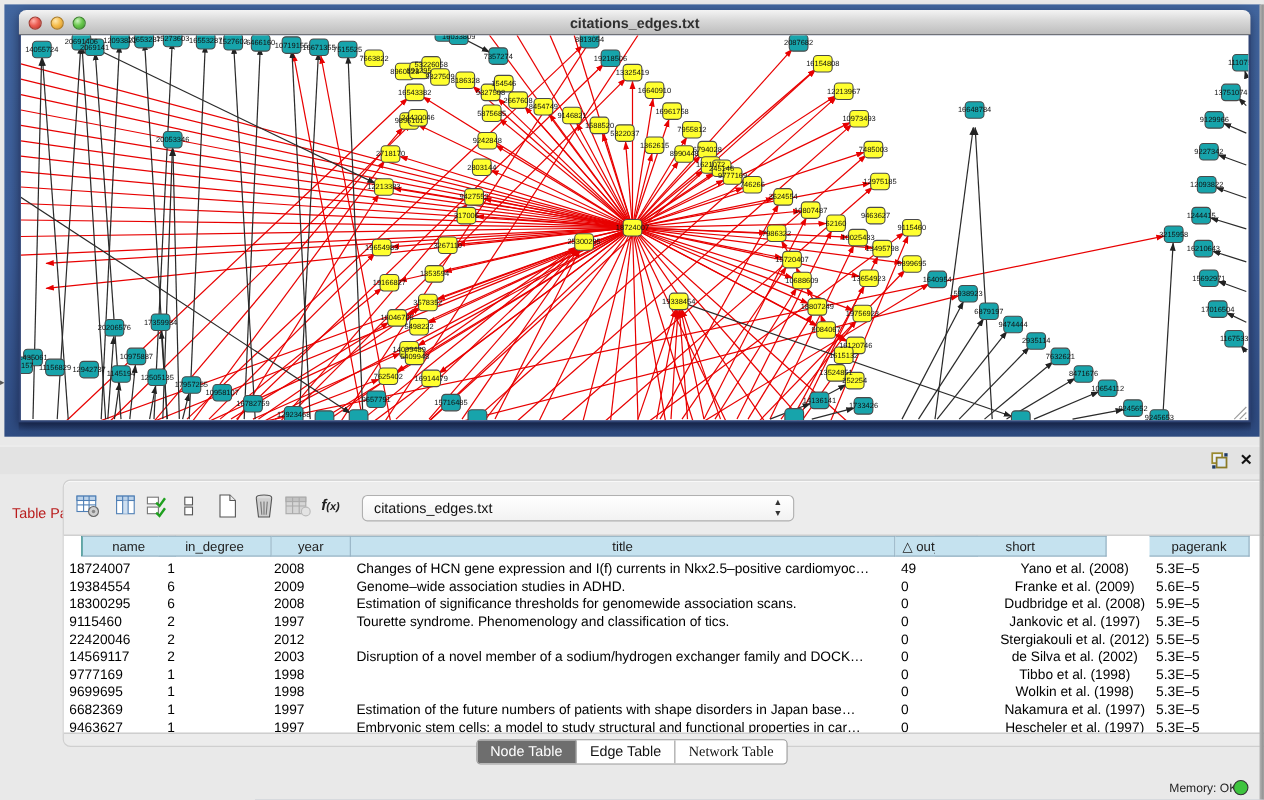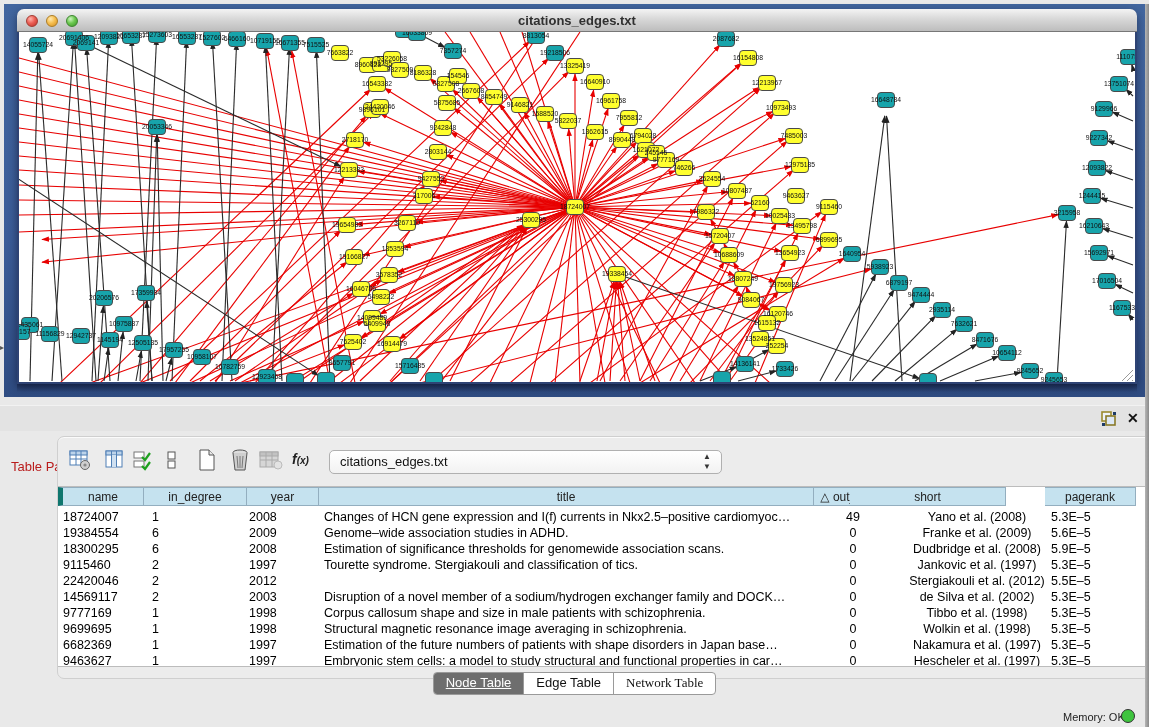--- a/index.html
+++ b/index.html
@@ -39,31 +39,31 @@
   line-height:10px; text-align:center; }
 #tablewrap { position:absolute; left:0px; top:49px; width:1110px; height:181px;
   background:#fff; overflow:hidden; border:1px solid #bcbcbc; border-left:none; border-right:none;}
 .th { position:absolute; top:0; height:19px;
   background:#c5e2ef; border:1px solid #93aebf;
   border-left:none; font-size:12px; color:#222; text-align:center; line-height:18px; }
 .tr { position:relative; height:16px; font-size:12.5px; color:#000; white-space:nowrap; }
 .tr div { position:absolute; top:0; line-height:16px; overflow:hidden; }
 .c0 { left:5px; width:78px; } .c1 { left:94px; width:90px; }
 .c2 { left:191px; width:66px; } .c3 { left:266px; width:487px; }
-.c4 { left:761px; width:68px;text-align:center; } .c5 { left:843px; width:152px; text-align:center; }
+.c4 { left:761px; width:68px; } .c5 { left:843px; width:152px; text-align:center; }
 .c6 { left:993px; width:88px; }
 #scrollrail { position:absolute; left:1110px; top:49px; width:13px; height:181px;
   background:linear-gradient(90deg,#fdfdfd,#ececec); border-left:1px solid #ccc; }
 #thumb { position:absolute; left:2px; top:3px; width:9px; height:20px; background:#b8b8b8;
   border-radius:6px; }
 #tabs { position:absolute; left:0; top:672px; width:1149px; height:24px; text-align:center; }
 #tabs .seg { display:inline-flex; border:1px solid #9a9a9a; border-radius:4px; overflow:hidden;
   background:#fff; }
 #tabs .seg div { font-size:13px; padding:2px 12px 3px; color:#111; border-right:1px solid #9a9a9a; }
-#tabs .seg div.sel { background:#6e6e6e; color:#fff;text-decoration:underline; }
+#tabs .seg div.sel { background:#6e6e6e; color:#fff; }
 #tabs .seg div:last-child { border-right:none;font-family:Liberation Serif, serif; }
 #status { position:absolute; left:0; top:697px; width:1149px; height:30px; }
 #status .mem { position:absolute; left:1063px; top:14px; font-size:11px; color:#222; }
 #status .dot { position:absolute; left:1121px; top:12px; width:14px; height:14px;
   border-radius:50%; background:#3ec43e; border:1.5px solid #333; }
 .ticon { position:absolute; top:12px; }
 </style></head>
 <body>
 <div id="desk"></div>
 <div id="rightstrip"></div>
@@ -623,21 +623,21 @@
     <rect x="1" y="3" width="18" height="15" fill="#d6d6d6" stroke="#aaa"></rect>
     <rect x="1" y="3" width="18" height="4" fill="#c2c2c2" stroke="#aaa"></rect>
     <line x1="7" y1="3" x2="7" y2="18" stroke="#aaa"></line>
       <line x1="13" y1="3" x2="13" y2="18" stroke="#aaa"></line>
     <line x1="1" y1="11" x2="19" y2="11" stroke="#aaa"></line>
     <circle cx="19" cy="16" r="4" fill="#e3e3e3" stroke="#bbb"></circle>
   </svg>
   <div class="ticon" style="left:234px;top:14px;font-size:14px;font-style:italic;font-weight:bold;color:#222">f<span style="font-size:10px">(x)</span></div>
   <div id="dropdown">citations_edges.txt<div class="arrows">▲<br>▼</div></div>
   <div id="tablewrap">
-    <div class="th" style="left:0;width:86px;border-left:5px solid #0f766e">name</div>
+    <div class="th" style="left:16px;width:86px;border-left:1px solid #0f766e">name</div>
     <div class="th" style="left:86px;width:103px">in_degree</div>
     <div class="th" style="left:189px;width:72px">year</div>
     <div class="th" style="left:261px;width:495px">title</div>
     <div class="th" style="left:756px;width:75px">△ out_de…</div>
     <div class="th" style="left:792px;width:156px">short</div>
     <div class="th" style="left:987px;width:91px">pagerank</div>
     <div style="position:absolute;left:0;top:22px;width:1110px">
 <div class="tr">
           <div class="c0">18724007</div>
           <div class="c1">1</div>
@@ -662,21 +662,21 @@
           <div class="c2">2008</div>
           <div class="c3">Estimation of significance thresholds for genomewide association scans.</div>
           <div class="c4">0</div>
           <div class="c5">Dudbridge et al. (2008)</div>
           <div class="c6">5.9E–5</div>
         </div>
 <div class="tr">
           <div class="c0">9115460</div>
           <div class="c1">2</div>
           <div class="c2">1997</div>
-          <div class="c3">Tourette syndrome. Stergiakouli and classification of tics.</div>
+          <div class="c3">Tourette syndrome. Phenomenology and classification of tics.</div>
           <div class="c4">0</div>
           <div class="c5">Jankovic et al. (1997)</div>
           <div class="c6">5.3E–5</div>
         </div>
 <div class="tr">
           <div class="c0">22420046</div>
           <div class="c1">2</div>
           <div class="c2">2012</div>
           <div class="c4">0</div>
           <div class="c5">Stergiakouli et al. (2012)</div>
@@ -688,30 +688,28 @@
           <div class="c2">2003</div>
           <div class="c3">Disruption of a novel member of a sodium/hydrogen exchanger family and DOCK…</div>
           <div class="c4">0</div>
           <div class="c5">de Silva et al. (2002)</div>
           <div class="c6">5.3E–5</div>
         </div>
 <div class="tr">
           <div class="c0">9777169</div>
           <div class="c1">1</div>
           <div class="c2">1998</div>
-          <div class="c3">Corpus callosum shape and size in male patients with schizophrenia.</div>
           <div class="c4">0</div>
           <div class="c5">Tibbo et al. (1998)</div>
           <div class="c6">5.3E–5</div>
         </div>
 <div class="tr">
           <div class="c0">9699695</div>
           <div class="c1">1</div>
           <div class="c2">1998</div>
-          <div class="c3">Structural magnetic resonance image averaging in schizophrenia.</div>
           <div class="c4">0</div>
           <div class="c5">Wolkin et al. (1998)</div>
           <div class="c6">5.3E–5</div>
         </div>
 <div class="tr">
           <div class="c0">6682369</div>
           <div class="c1">1</div>
           <div class="c2">1997</div>
           <div class="c3">Estimation of the future numbers of patients with shape disorders in Japan base…</div>
           <div class="c4">0</div>

